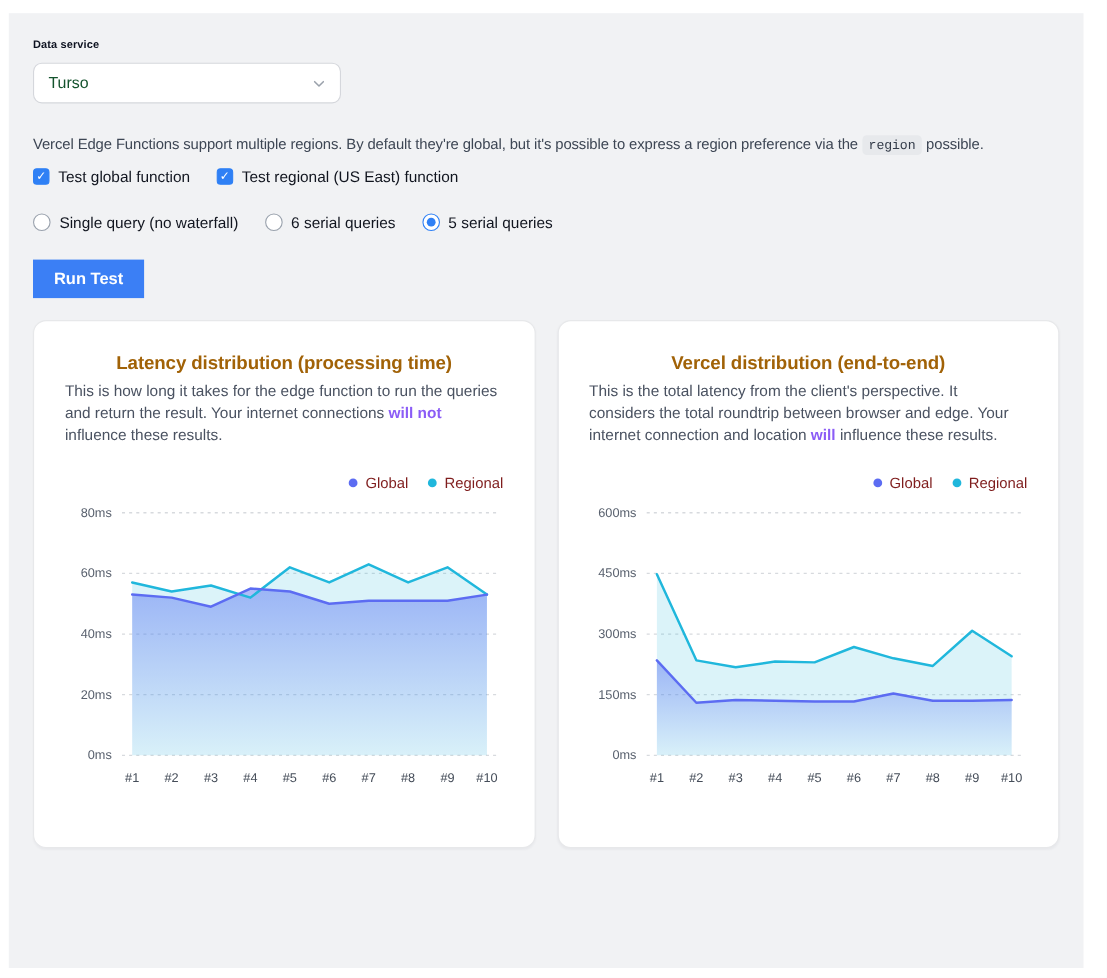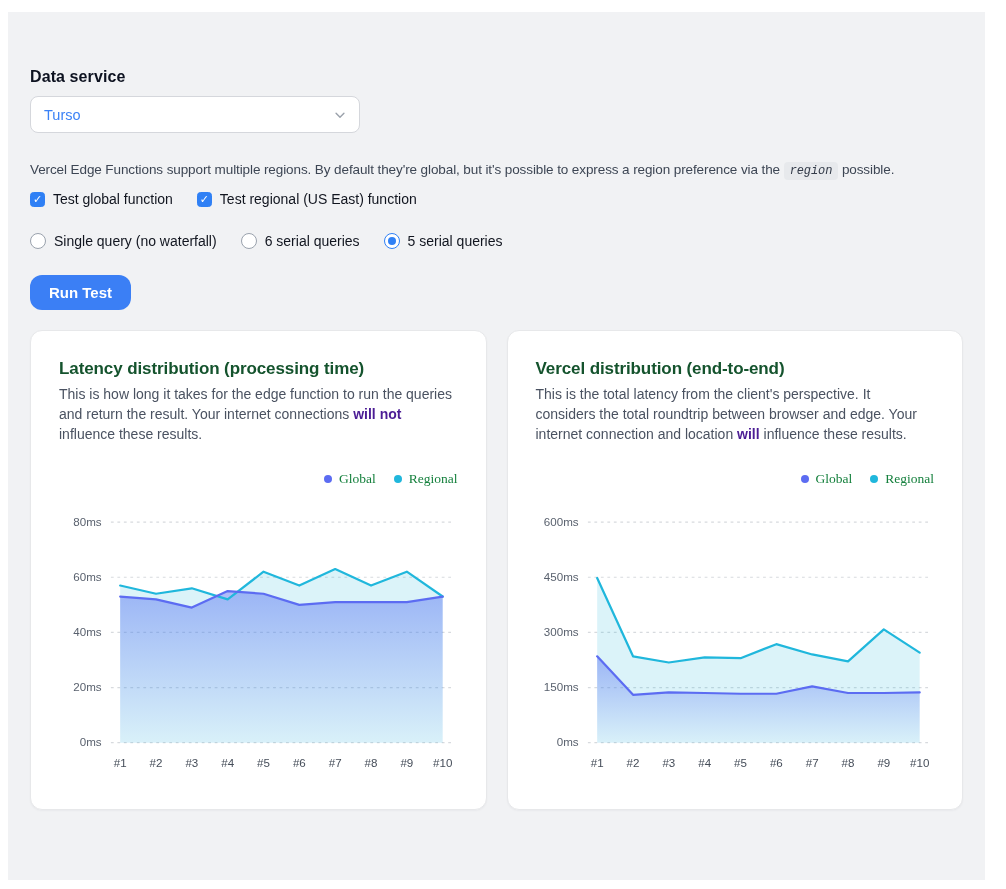--- a/index.html
+++ b/index.html
@@ -8,58 +8,56 @@
     font-family: "Liberation Sans", "DejaVu Sans", sans-serif;
     color: #1b212c;
   }
   .panel {
     margin: 12px 21px 7px 8px;
     background: #f1f2f4;
     padding: 24px 22px 14px 22px;
     min-height: 868px;
   }
   h2.section-heading {
-    font-size: 16px;
+    font-size: 10px;
     font-weight: 700;
     color: #0d1220;
     margin-bottom: 10px;
     letter-spacing: .1px;
-    margin-top: 32px;
   }
   
   .select {
-    width: 330px; height: 37px;
+    width: 280px; height: 37px;
     background: #fff;
     border: 1px solid #d5d7dc;
     border-radius: 8px;
     display: flex; align-items: center; justify-content: space-between;
     padding: 0 12px 0 13px;
     font-size: 14.5px;
-    color: #3b82f6;
+    color: #14532d;
     margin-bottom: 26px;
     cursor: default;
   }
   .select .chev { color: #9aa1ab; display: flex; }
   
   .para {
     font-size: 13.5px;
     letter-spacing: -0.1px;
     color: #3d4654;
     line-height: 1.6;
     margin-bottom: 10px;
     max-width: 945px;
   }
   .code-chip {
     font-family: "Liberation Mono", "DejaVu Sans Mono", monospace;
     font-size: 12px;
     background: #e7e9ec;
     border-radius: 4px;
     padding: 2px 6px;
     color: #333b49;
-    font-style: italic;
   }
   
   .choice-row { display: flex; align-items: center; gap: 24px; margin-bottom: 26px; }
   .choice { display: flex; align-items: center; gap: 8px; font-size: 14px; color: #11151f; cursor: default; }
   .cb {
     width: 15px; height: 15px; border-radius: 3.5px;
     border: 1px solid #b6bcc4; background: #fff;
     display: inline-flex; align-items: center; justify-content: center;
     font-size: 11px; color: #fff; flex: 0 0 auto;
   }
@@ -75,52 +73,53 @@
   .radio.on .dot { background: #2f80f5; }
   
   .btn-primary {
     background: #3b7ff5;
     color: #fff;
     border: none;
     font-family: inherit;
     font-size: 15px;
     font-weight: 700;
     padding: 9px 19px;
-    border-radius: 12px;
+    border-radius: 0;
     margin-bottom: 20px;
     cursor: pointer;
   }
   
   .cards { display: grid; grid-template-columns: 1fr 1fr; gap: 20px; }
   .card {
     background: #fff;
     border: 1px solid #e7e8ea;
     border-radius: 12px;
     box-shadow: 0 1px 2px rgba(16,24,40,.04);
     padding: 28px 28px 22px 28px;
     min-height: 480px;
   }
   .card-title {
     font-size: 17px;
     font-weight: 700;
-    color: #14532d;
+    color: #a16207;
     margin-bottom: 6px;
     letter-spacing: -.1px;
+    text-align: center;
   }
   .card-desc {
     font-size: 14px;
     color: #4a5261;
     line-height: 1.42;
     margin-bottom: 26px;
   }
-  .card-desc b { font-weight: 700; color: #4c1d95; }
+  .card-desc b { font-weight: 700; color: #8b5cf6; }
   .legend {
     display: flex; justify-content: flex-end; gap: 18px;
-    margin-bottom: 24px;
-    font-size: 13.5px; color: #15803d; font-family: Liberation Serif, serif;
+    margin-bottom: 8px;
+    font-size: 13.5px; color: #7f1d1d;
   }
   .legend-item { display: flex; align-items: center; gap: 7px; }
   .legend-dot { width: 8px; height: 8px; border-radius: 50%; }
   svg.chart { width: 100%; height: auto; display: block; }
   .tick-label { font-size: 12.5px; fill: #59616e; }
   .x-label { font-size: 12.5px; fill: #454d59; }
 </style>
 </head>
 <body>
 

